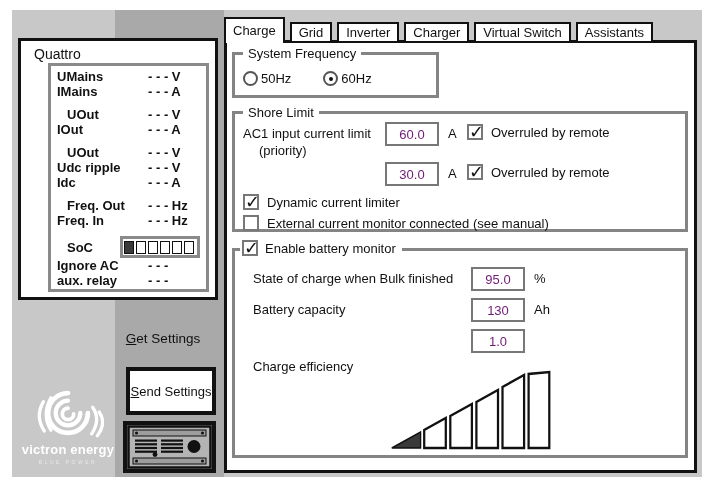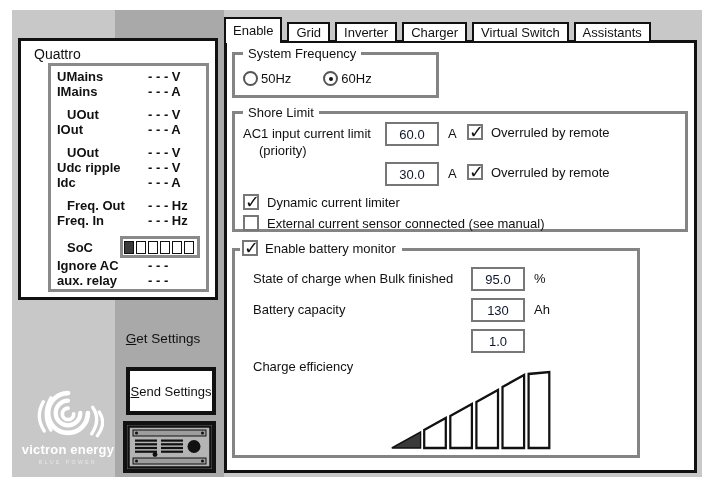--- a/index.html
+++ b/index.html
@@ -57,37 +57,37 @@
   .main-panel { position:absolute; left:224px; top:40px; width:473px; height:433px;
                 background:#fff; border:3px solid #111; z-index:2; }
   .group { position:absolute; border:3px solid #848484; background:#fff; }
   .legend { position:absolute; top:-9px; left:8px; background:#fff; padding:0 5px;
             font-size:13px; line-height:15px; white-space:nowrap; }
   .legend-check { position:absolute; top:-11px; left:5px; background:#fff; padding:0 6px 0 2px;
                   display:flex; align-items:center; gap:7px; font-size:13px; white-space:nowrap; }
 
   .grp-freq  { left:5px;  top:9px;   width:207px; height:46px; }
   .grp-shore { left:5px;  top:68px;  width:456px; height:121px; }
-  .grp-batt  { left:5px;  top:205px; width:408px; height:210px; }
+  .grp-batt  { left:5px;  top:205px; width:456px; height:210px; }
 
   .radio-row { position:absolute; left:8px; top:16px; display:flex; gap:32px; }
   .radio-opt { display:flex; align-items:center; gap:3px; font-size:13px; cursor:pointer; }
   .radio { width:15px; height:15px; border:2px solid #555; border-radius:50%; background:#fff;
            position:relative; flex-shrink:0; }
   .radio.selected::after { content:""; position:absolute; left:3.5px; top:3.5px;
                            width:4px; height:4px; border-radius:50%; background:#111; }
 
   .checkbox { width:16px; height:16px; border:2px solid #777; background:#fff;
               position:relative; flex-shrink:0; cursor:pointer; }
   .checkbox.checked::after { content:"\2713"; position:absolute; left:0px; top:-5px;
                              font-size:18px; font-weight:bold; color:#111; }
 
   .fld-label { position:absolute; font-size:13px; white-space:nowrap; }
   .num { position:absolute; width:54px; height:24px; border:2px solid #777; background:#fff;
-         font-family:inherit; font-size:13px; text-align:center; color:#0f172a; padding:0; }
+         font-family:inherit; font-size:13px; text-align:center; color:#701a75; padding:0; }
   .cb-inline { position:absolute; display:flex; align-items:center; gap:8px; font-size:13px; white-space:nowrap; }
 
   .signal { position:absolute; left:155px; top:118px; width:162px; height:82px; }
 </style>
 </head>
 <body>
 
 <div class="canvas"></div>
 <div class="darkstrip"></div>
 
@@ -191,21 +191,21 @@
       <path d="M38 23 a 6 6 0 1 0 6 6" stroke-width="4"></path>
       <path d="M64 22 q 9 13 -1 28" stroke-width="3.5"></path>
       <path d="M71 27 q 8 12 -2 25" stroke-width="3.5"></path>
     </g>
   </svg>
   <div class="brand-name">victron energy</div>
   <div class="brand-tag">BLUE POWER</div>
 </div>
 
 <div class="tabs">
-  <div class="tab active">Enable</div>
+  <div class="tab active">Charge</div>
   <div class="tab">Grid</div>
   <div class="tab">Inverter</div>
   <div class="tab">Charger</div>
   <div class="tab">Virtual Switch</div>
   <div class="tab">Assistants</div>
 </div>
 
 <div class="main-panel">
 
   <div class="group grp-freq">
@@ -240,21 +240,21 @@
       <span class="checkbox checked"></span>
       <span>Overruled by remote</span>
     </div>
 
     <div class="cb-inline" style="left:8px; top:80px;">
       <span class="checkbox checked"></span>
       <span>Dynamic current limiter</span>
     </div>
     <div class="cb-inline" style="left:8px; top:101px;">
       <span class="checkbox"></span>
-      <span>External current sensor connected (see manual)</span>
+      <span>External current monitor connected (see manual)</span>
     </div>
   </div>
 
   <div class="group grp-batt">
     <span class="legend-check">
       <span class="checkbox checked"></span>
       <span>Enable battery monitor</span>
     </span>
 
     <span class="fld-label" style="left:18px; top:20px;">State of charge when Bulk finished</span>

